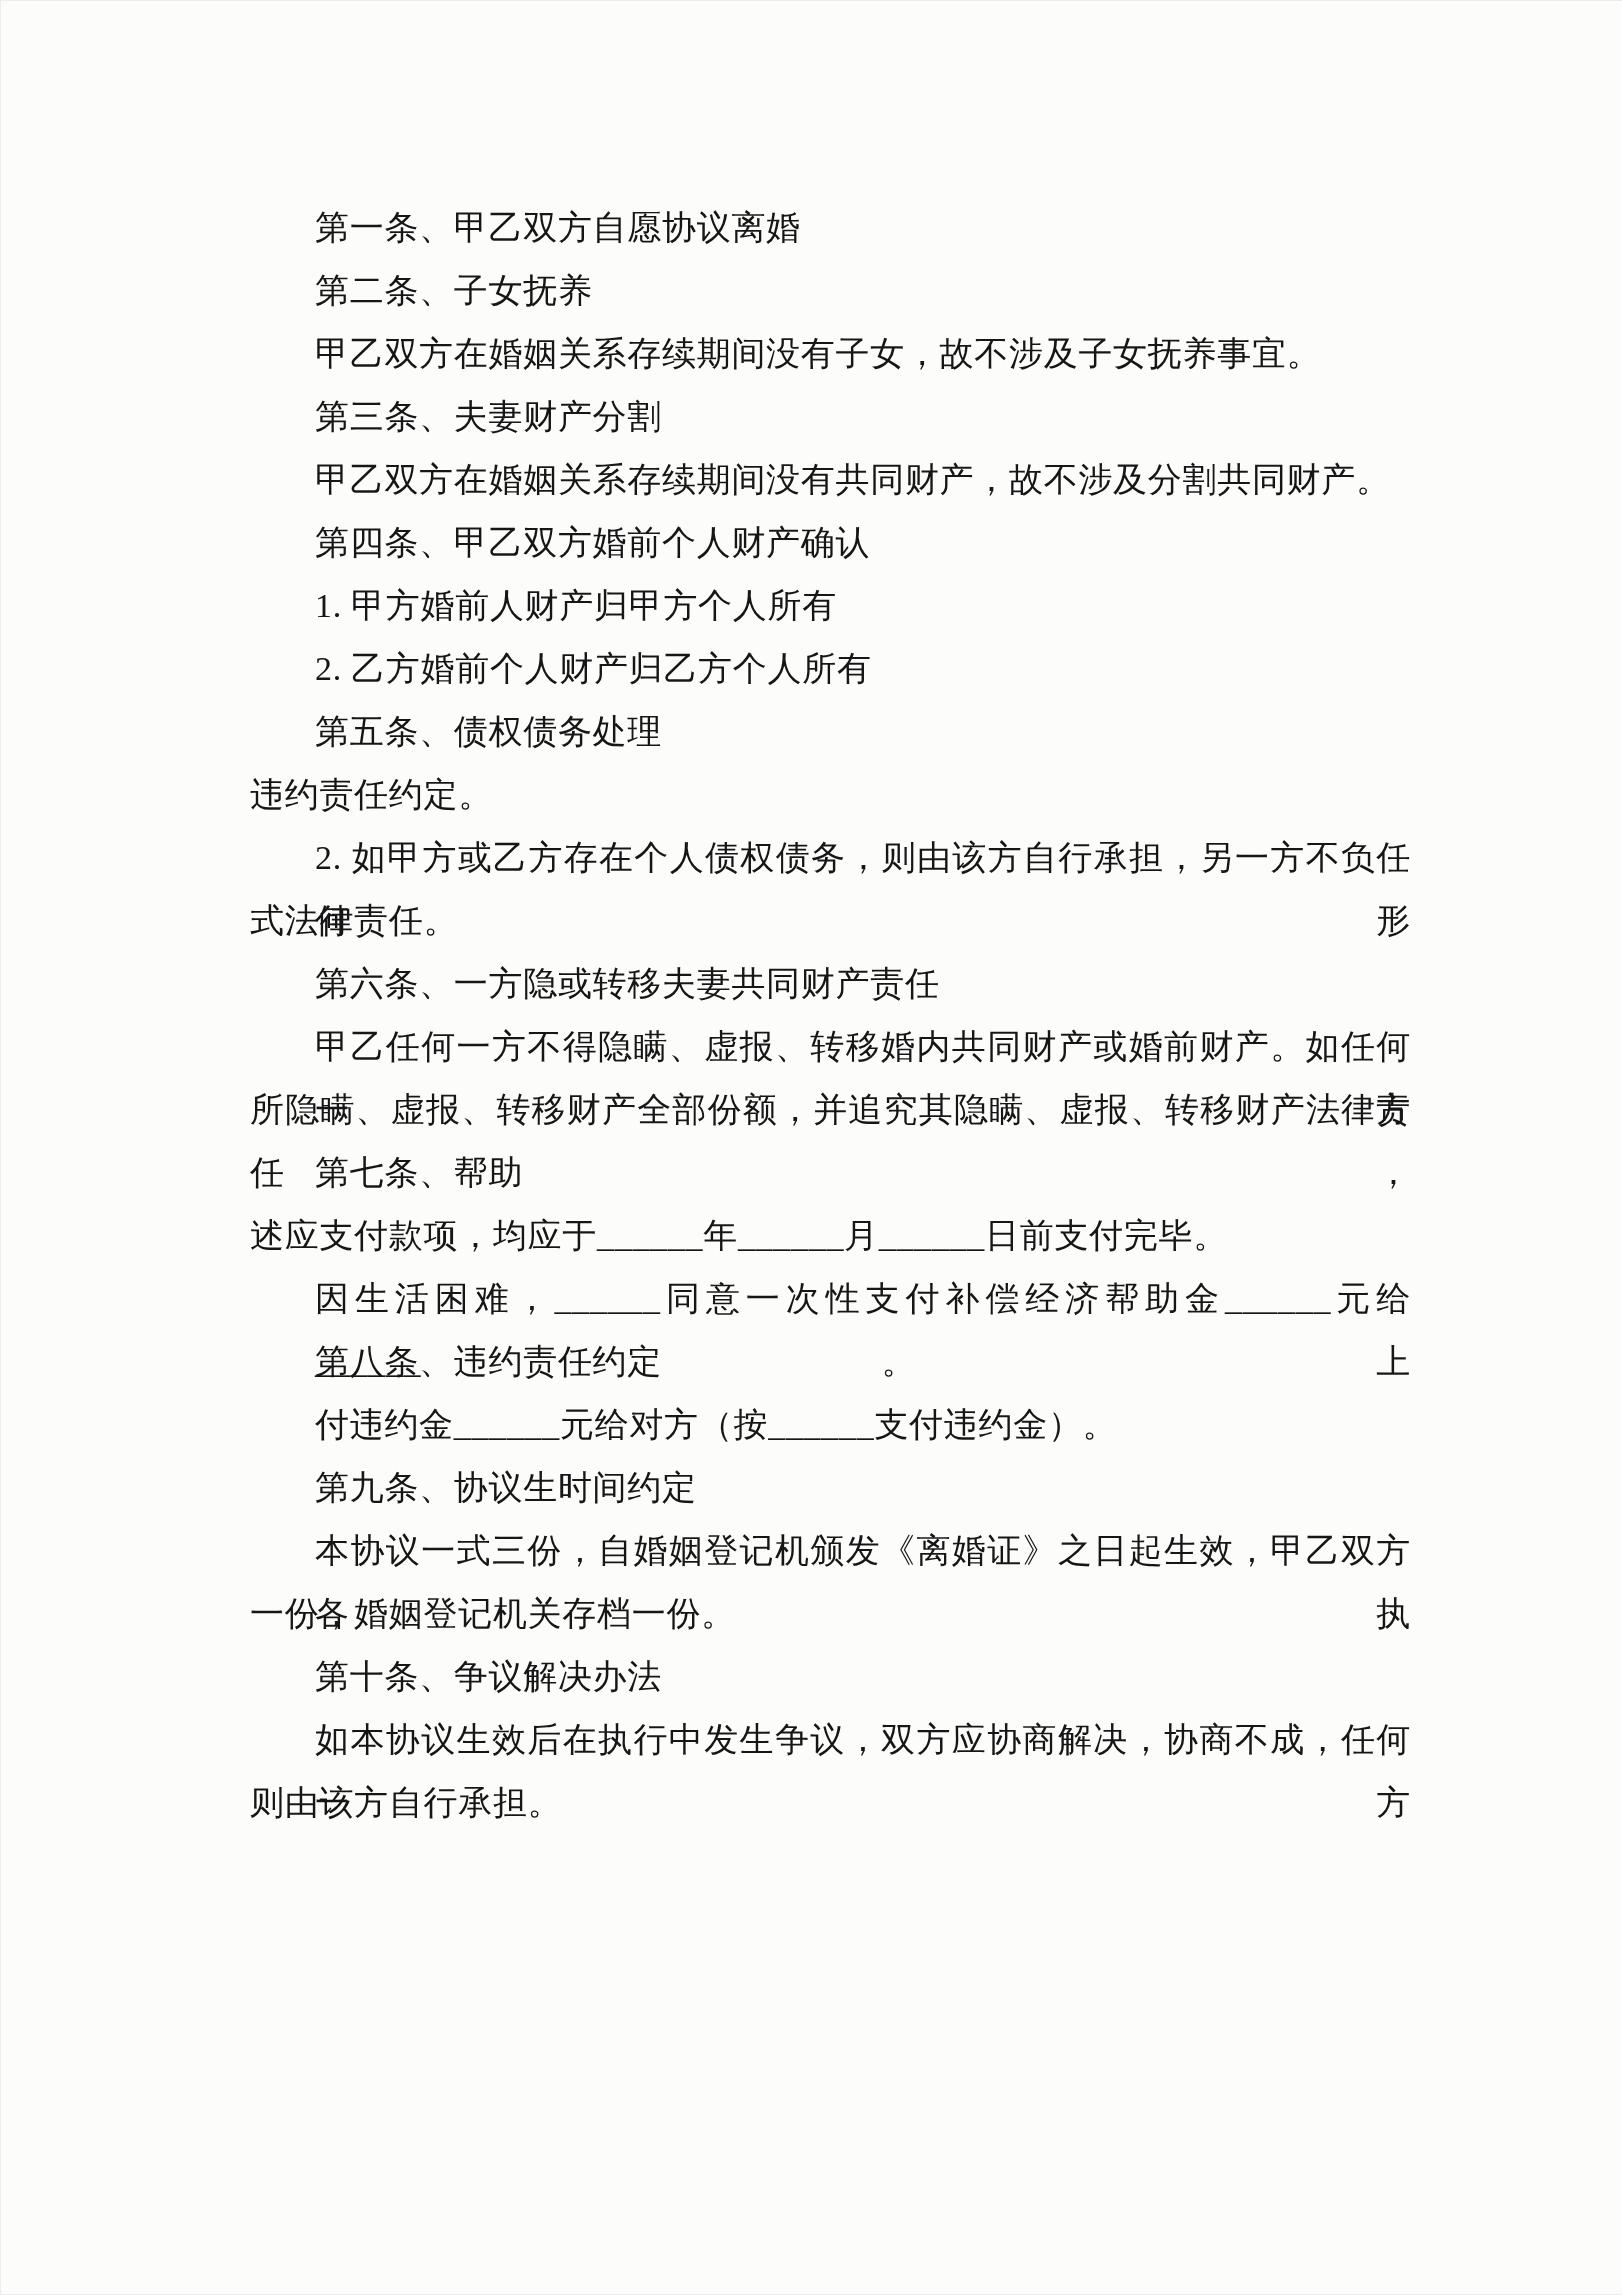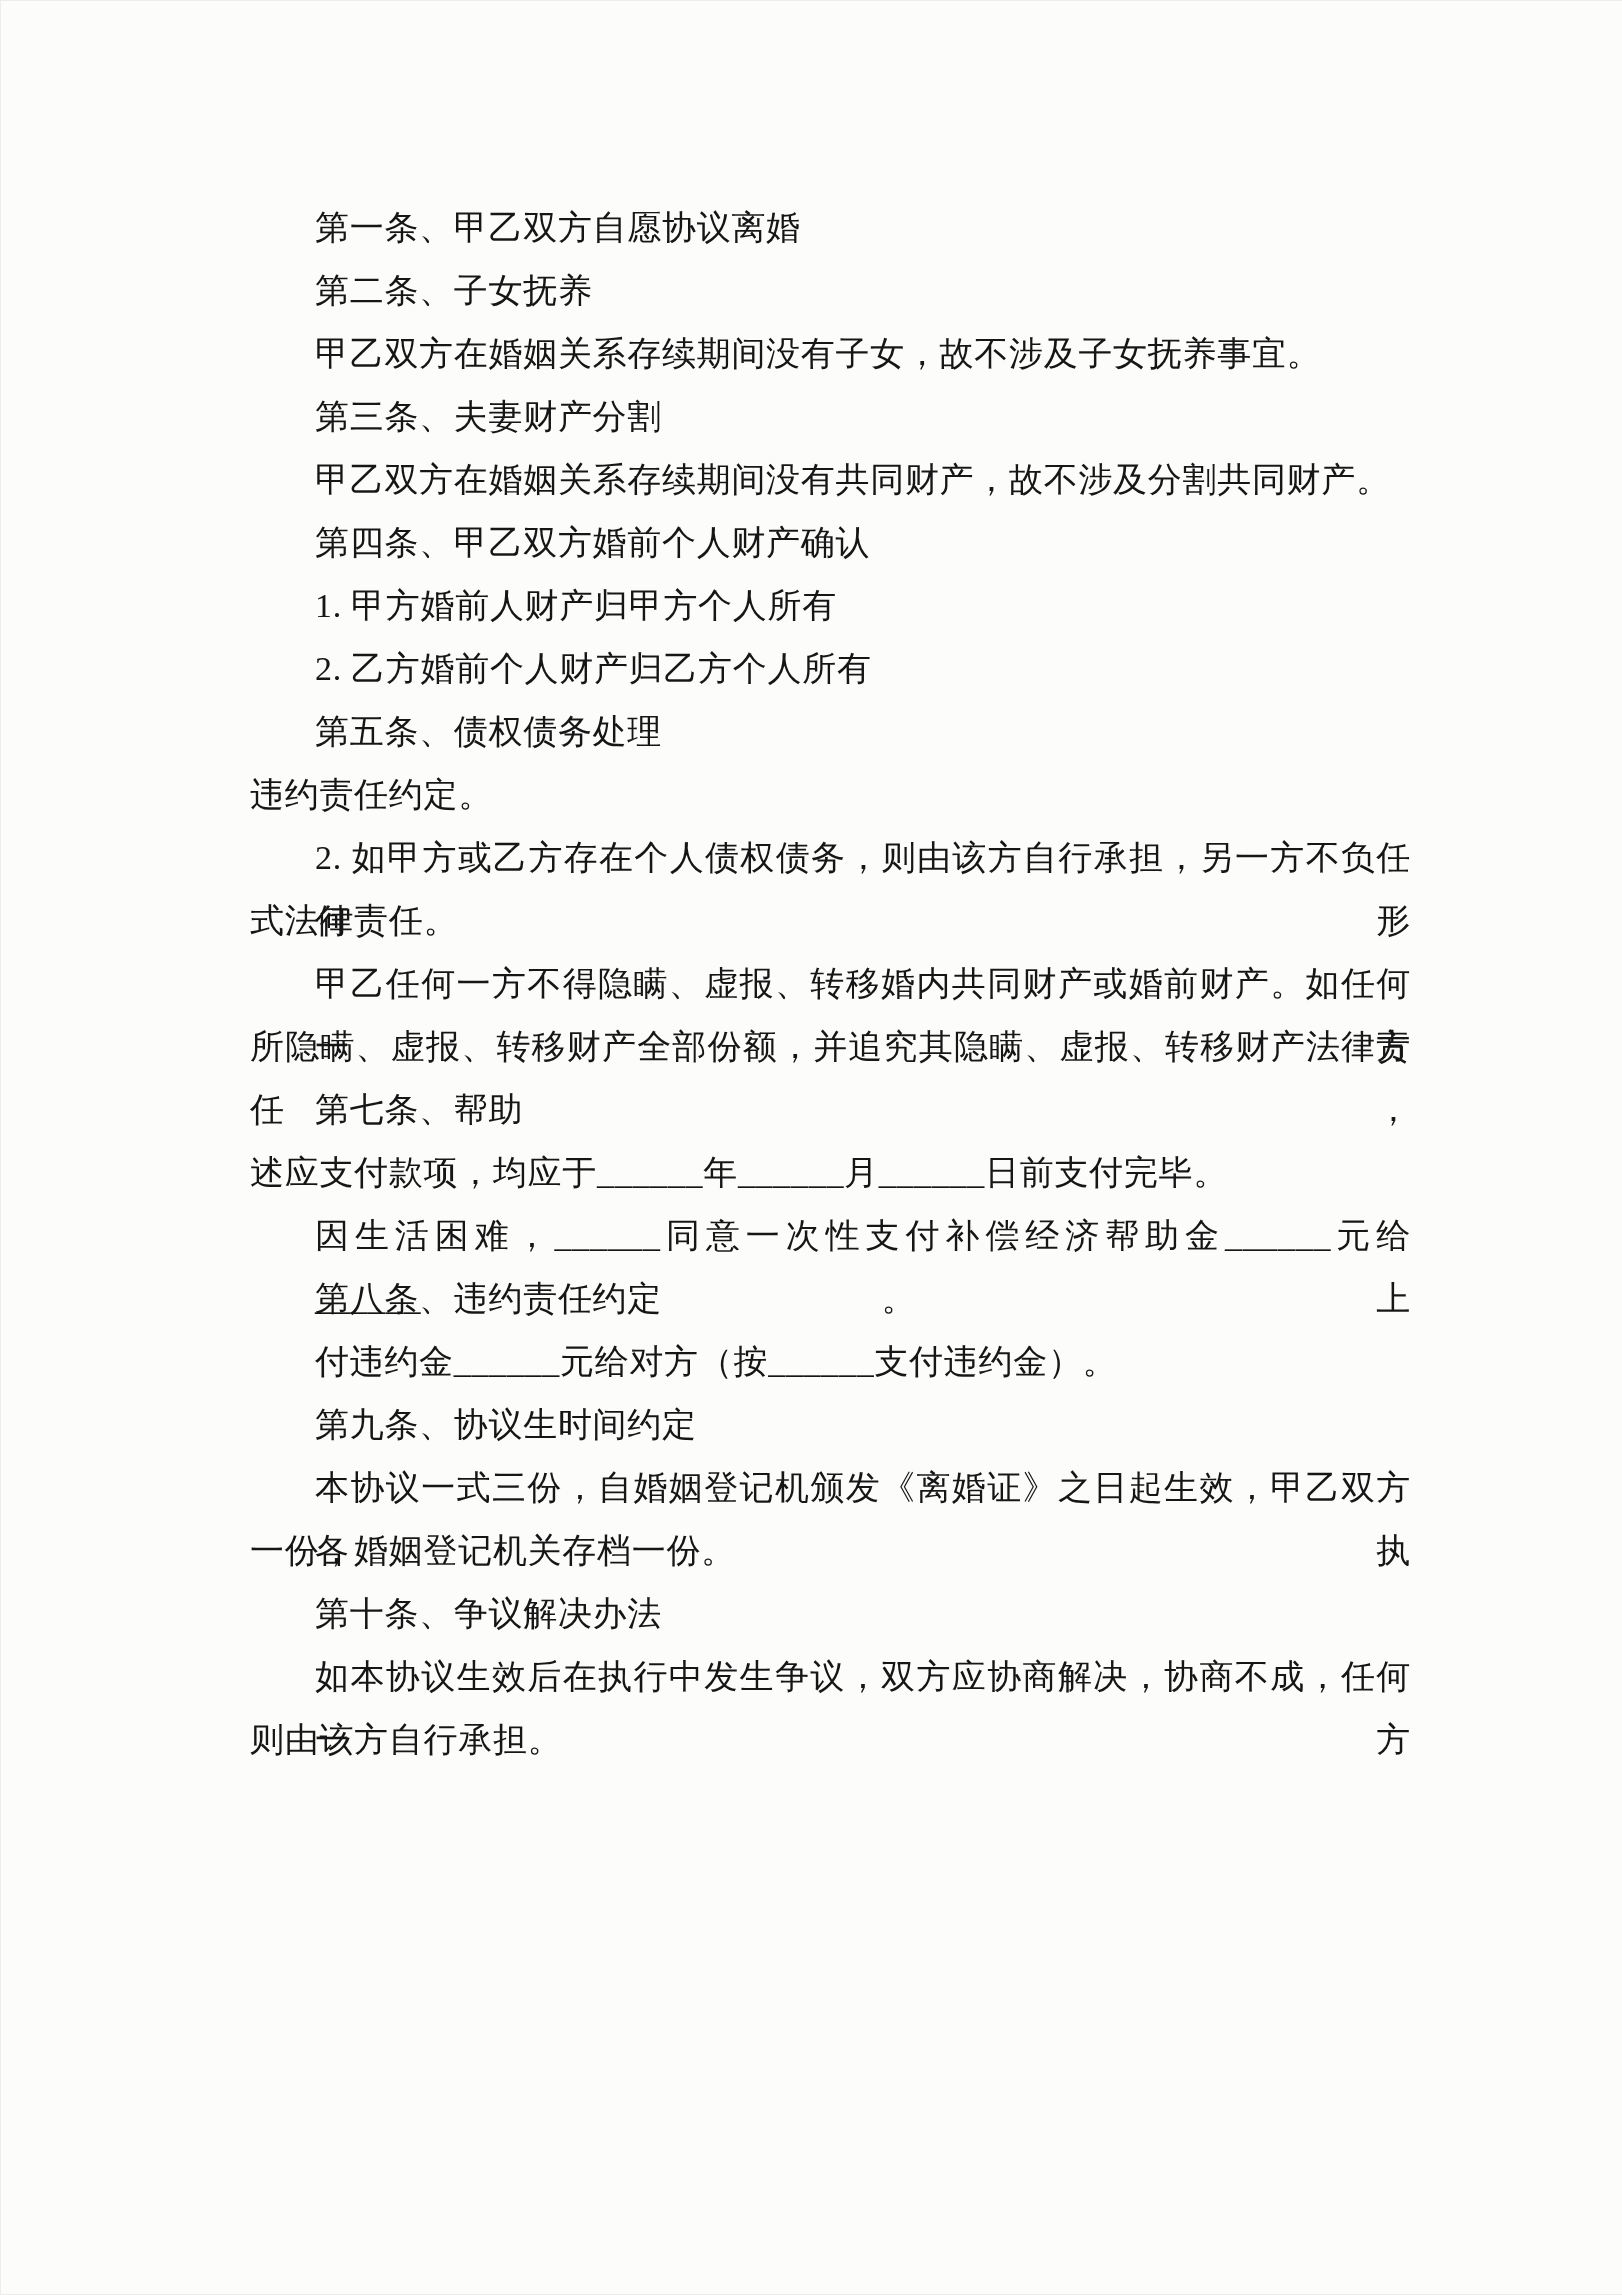--- a/index.html
+++ b/index.html
@@ -59,20 +59,21 @@
       <div class="line indent">甲乙双方在婚姻关系存续期间没有子女，故不涉及子女抚养事宜。</div>
       <div class="line indent">第三条、夫妻财产分割</div>
       <div class="line indent">甲乙双方在婚姻关系存续期间没有共同财产，故不涉及分割共同财产。</div>
       <div class="line indent">第四条、甲乙双方婚前个人财产确认</div>
       <div class="line indent">1. 甲方婚前人财产归甲方个人所有</div>
       <div class="line indent">2. 乙方婚前个人财产归乙方个人所有</div>
       <div class="line indent">第五条、债权债务处理</div>
       <div class="line">违约责任约定。</div>
       <div class="line indent flush">2. 如甲方或乙方存在个人债权债务，则由该方自行承担，另一方不负任何形</div>
       <div class="line">式法律责任。</div>
+      <div class="line indent">第六条、一方隐或转移夫妻共同财产责任</div>
       <div class="line indent flush">甲乙任何一方不得隐瞒、虚报、转移婚内共同财产或婚前财产。如任何一方</div>
       <div class="line flush">所隐瞒、虚报、转移财产全部份额，并追究其隐瞒、虚报、转移财产法律责任，</div>
       <div class="line indent">第七条、帮助</div>
       <div class="line">述应支付款项，均应于______年______月______日前支付完毕。</div>
       <div class="line indent flush">因生活困难，______同意一次性支付补偿经济帮助金______元给______。上</div>
       <div class="line indent">第八条、违约责任约定</div>
       <div class="line indent">付违约金______元给对方（按______支付违约金）。</div>
       <div class="line indent">第九条、协议生时间约定</div>
       <div class="line indent flush">本协议一式三份，自婚姻登记机颁发《离婚证》之日起生效，甲乙双方各执</div>
       <div class="line">一份，婚姻登记机关存档一份。</div>

